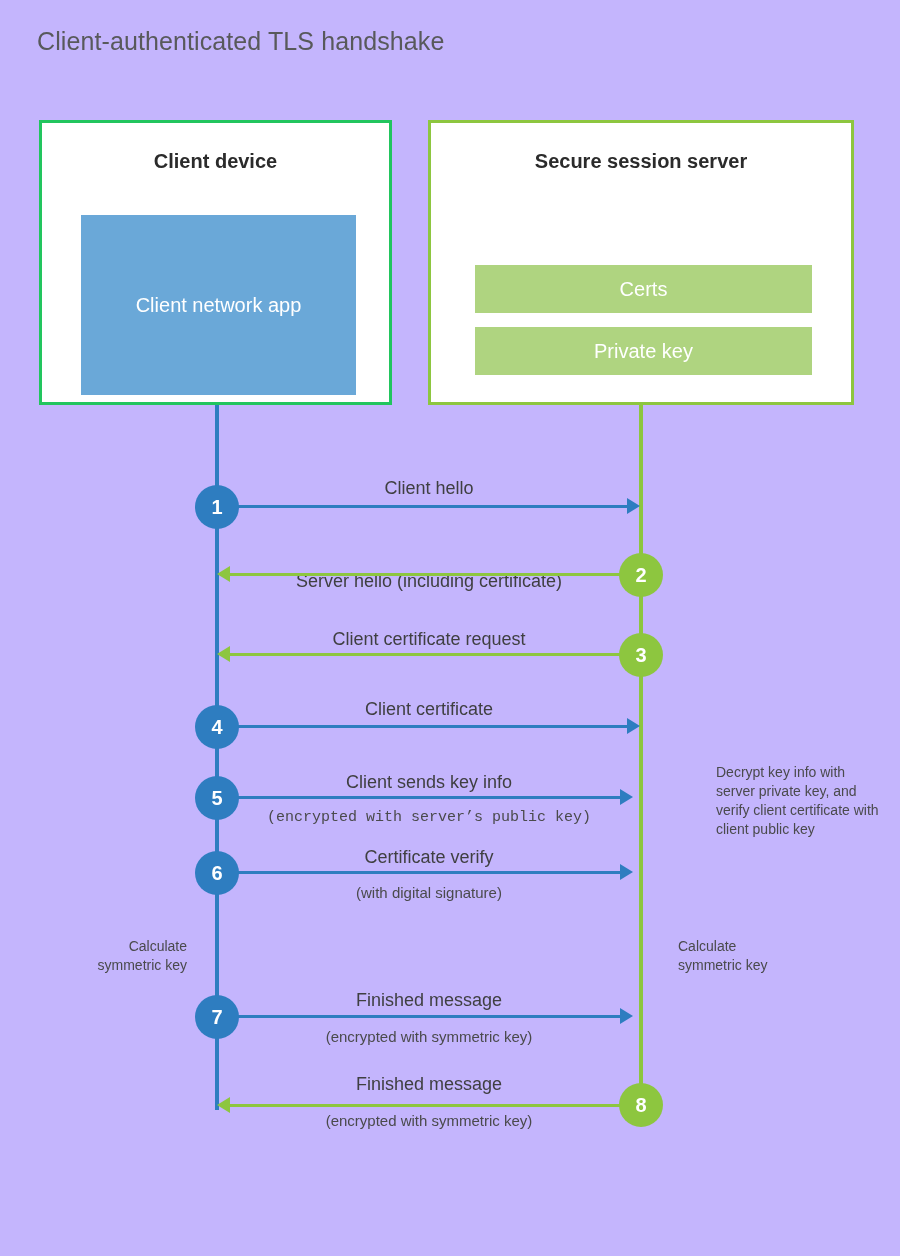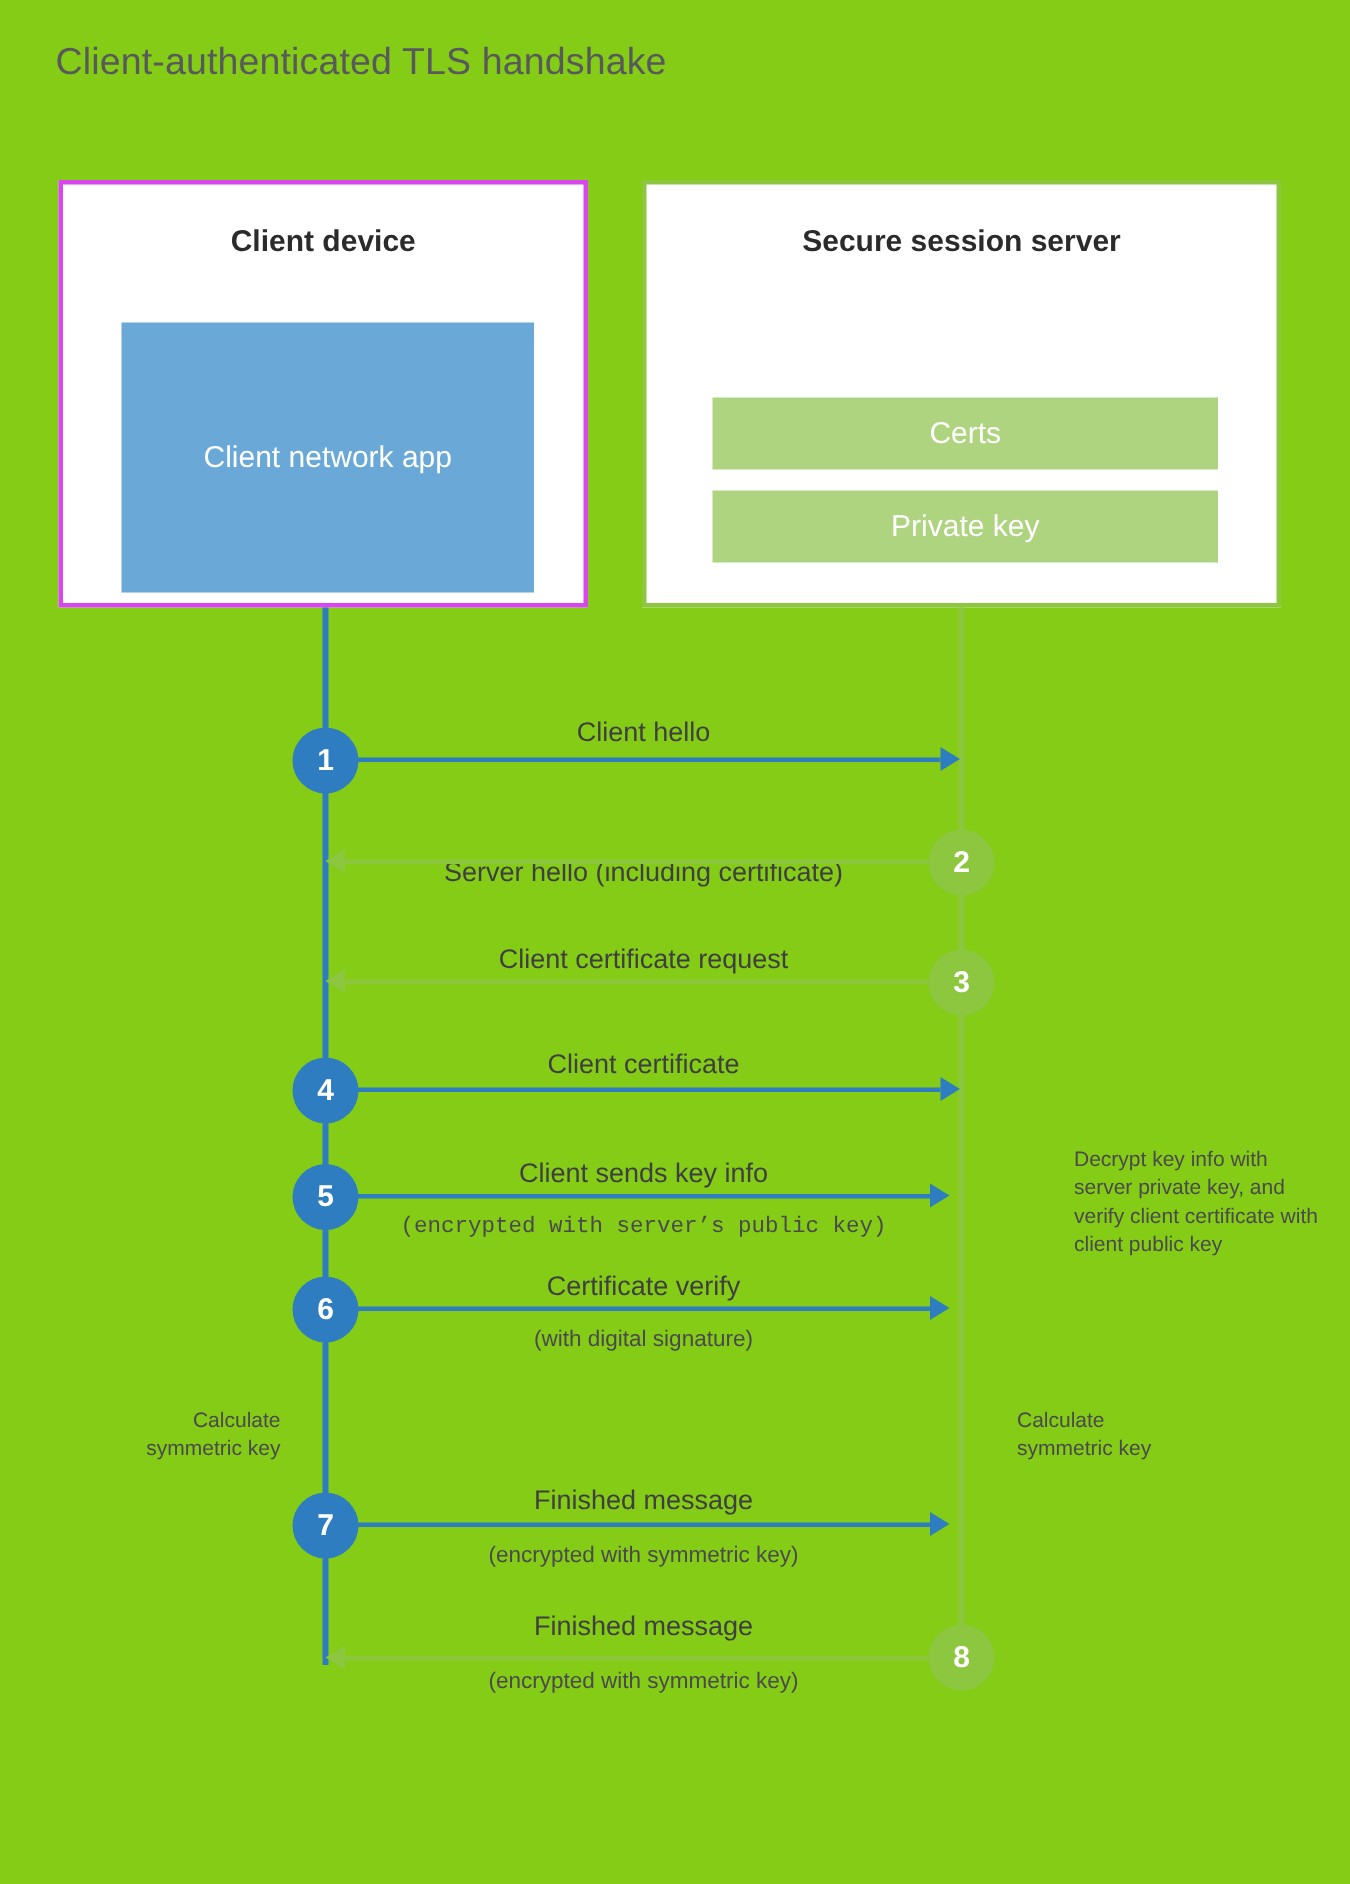--- a/index.html
+++ b/index.html
@@ -9,21 +9,21 @@
     background: #ffffff;
   }
   body {
     font-family: "Liberation Sans", sans-serif;
     -webkit-font-smoothing: antialiased;
   }
   #page {
     position: relative;
     width: 900px;
     height: 1256px;
-    background: #84cc16;
+    background: #c4b5fd;
     overflow: hidden;
   }
 
   
   .page-title {
     position: absolute;
     left: 37px;
     top: 27px;
     font-size: 25px;
     font-weight: 400;
@@ -36,21 +36,21 @@
   .party-box {
     position: absolute;
     box-sizing: border-box;
     background: #ffffff;
   }
   .party-box.client {
     left: 39px;
     top: 120px;
     width: 353px;
     height: 285px;
-    border: 3px solid #d946ef;
+    border: 3px solid #22c55e;
   }
   .party-box.server {
     left: 428px;
     top: 120px;
     width: 426px;
     height: 285px;
     border: 3px solid #8DC63F;
   }
   .party-title {
     position: absolute;

